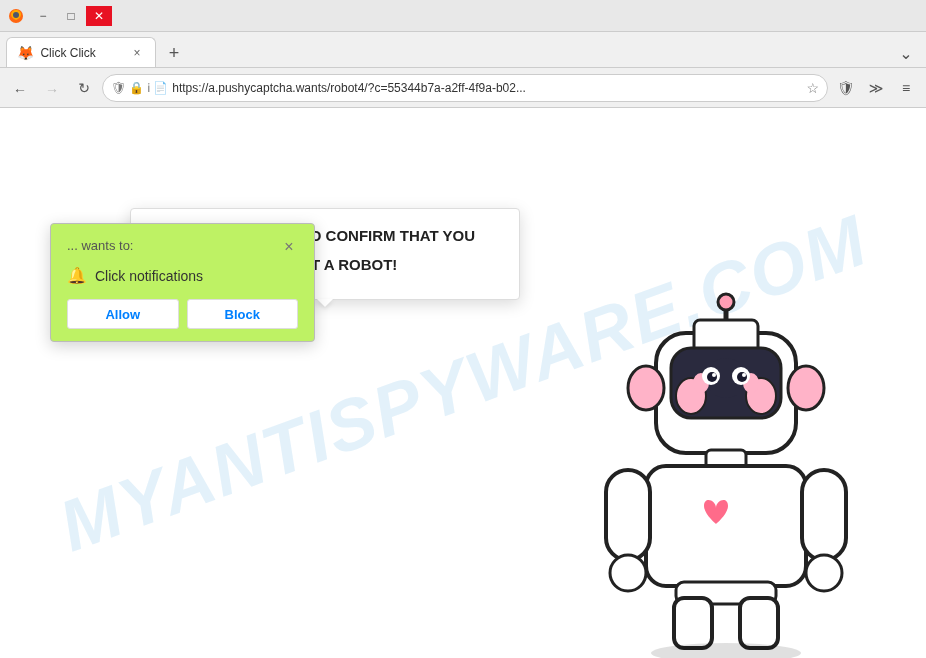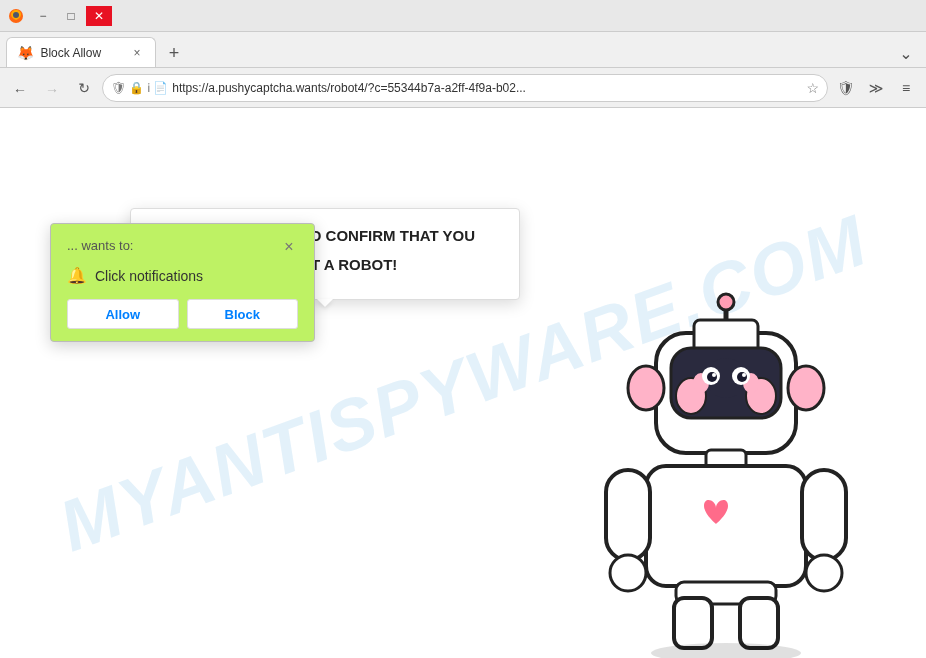--- a/index.html
+++ b/index.html
@@ -353,21 +353,21 @@
   <div class="titlebar-buttons">
     <button class="titlebar-btn">−</button>
     <button class="titlebar-btn">□</button>
     <button class="titlebar-btn close">✕</button>
   </div>
 </div>
 
 <div class="tabbar">
   <div class="tab">
     <span class="tab-favicon">🦊</span>
-    <span class="tab-label">Block Allow</span>
+    <span class="tab-label">Click Click</span>
     <button class="tab-close">×</button>
   </div>
   <button class="tab-new">+</button>
   <div class="tabbar-overflow">⌄</div>
 </div>
 
 <div class="toolbar">
   <button class="toolbar-btn">←</button>
   <button class="toolbar-btn disabled">→</button>
   <button class="toolbar-btn">↻</button>

